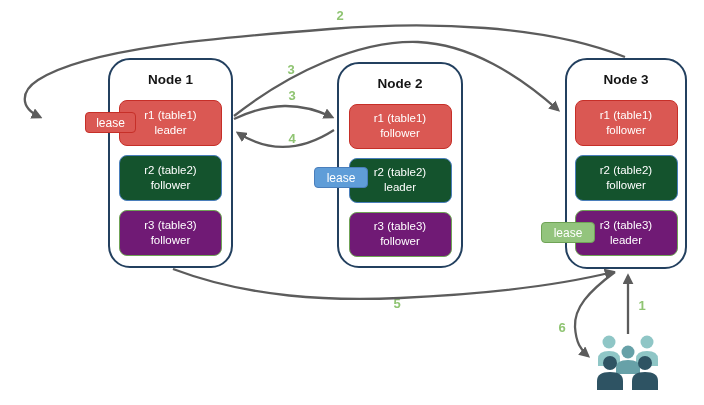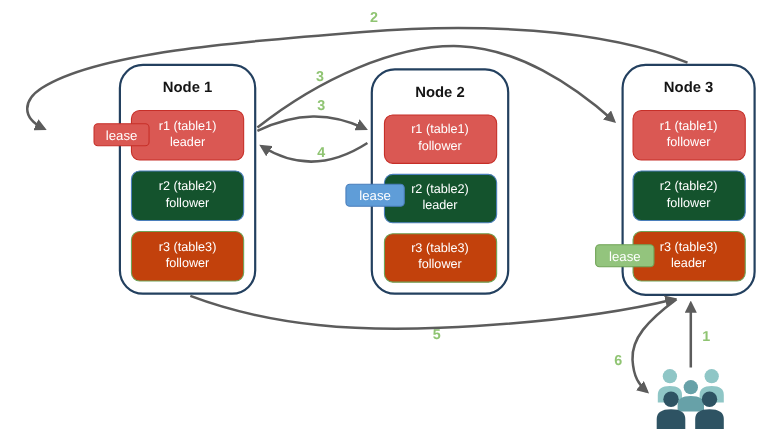--- a/index.html
+++ b/index.html
@@ -17,21 +17,21 @@
   .node2{left:337px;top:62px;width:126px;height:206px;align-items:center;}
   .node3{left:565px;top:58px;width:122px;height:211px;align-items:center;}
   .node-title{font-weight:bold;font-size:13.5px;color:#151515;margin-bottom:10px;height:18px;}
   .replica{
     width:103px;height:46px;border-radius:8px;color:#fff;font-size:11.5px;line-height:1.32;
     display:flex;flex-direction:column;align-items:center;justify-content:center;
     margin-bottom:9px;text-align:center;box-sizing:border-box;
   }
   .replica.red{background:#DA5853;border:1px solid #C62F28;}
   .replica.blue{background:#14532d;border:1px solid #4A7EBB;}
-  .replica.green{background:#c2410c;border:1px solid #6FA356;}
+  .replica.green{background:#701a75;border:1px solid #6FA356;}
   
   .lease{
     position:absolute;height:21px;border-radius:4px;color:#fff;font-size:12px;
     display:flex;align-items:center;justify-content:center;box-sizing:border-box;margin-left:36px;
   }
   .lease-red{left:49px;top:112px;width:51px;background:#DA5853;border:1.5px solid #C62F28;}
   .lease-blue{left:278px;top:167px;width:54px;background:#5F9DD8;border:1.5px solid #4A7EBB;}
   .lease-green{left:505px;top:222px;width:54px;background:#93C47D;border:1.5px solid #6FA356;}
   
   .step{

